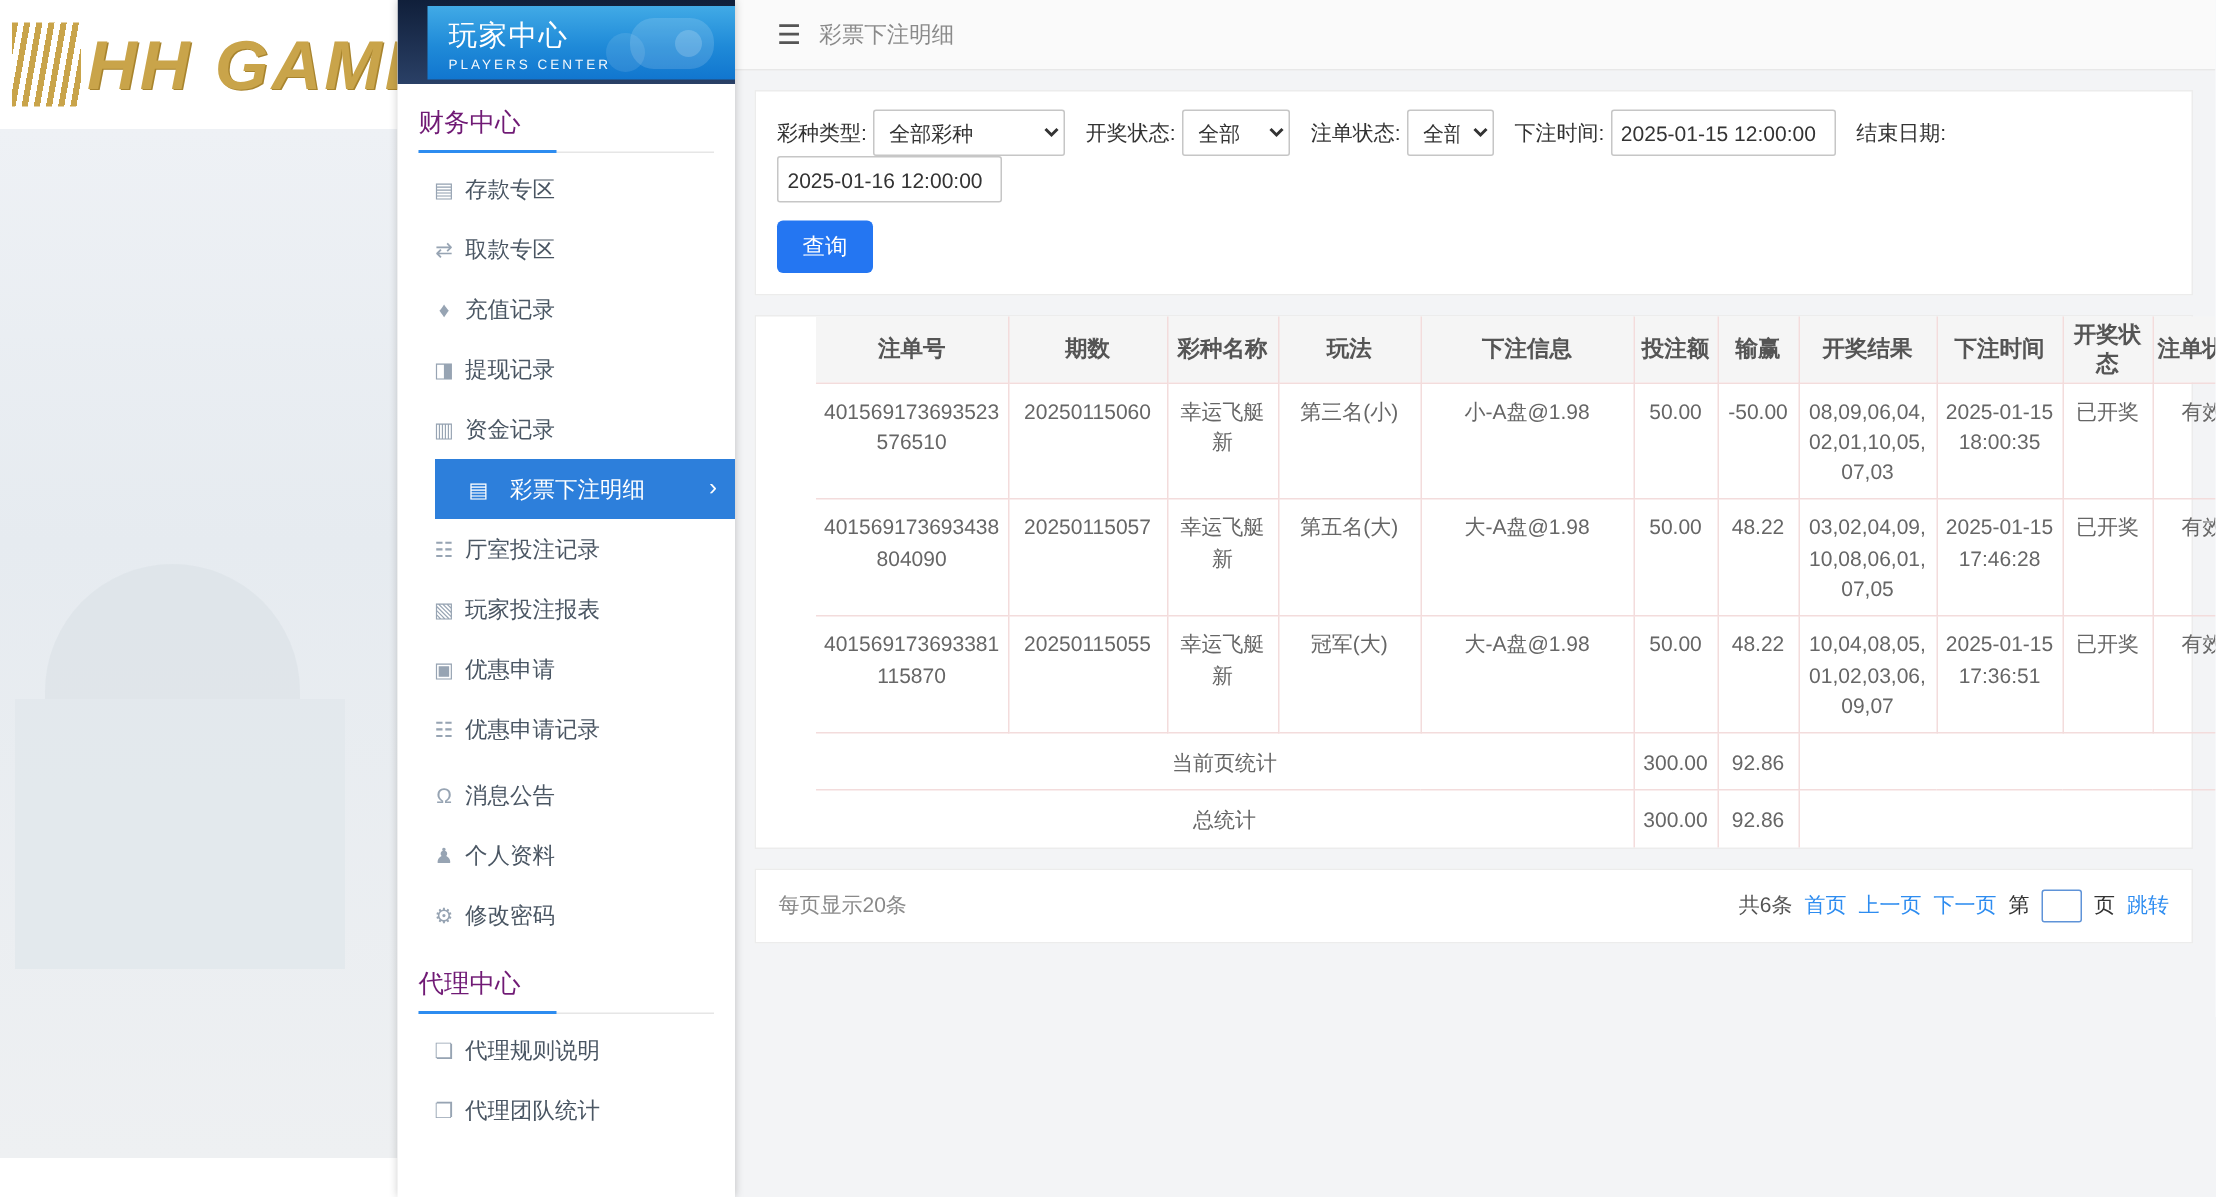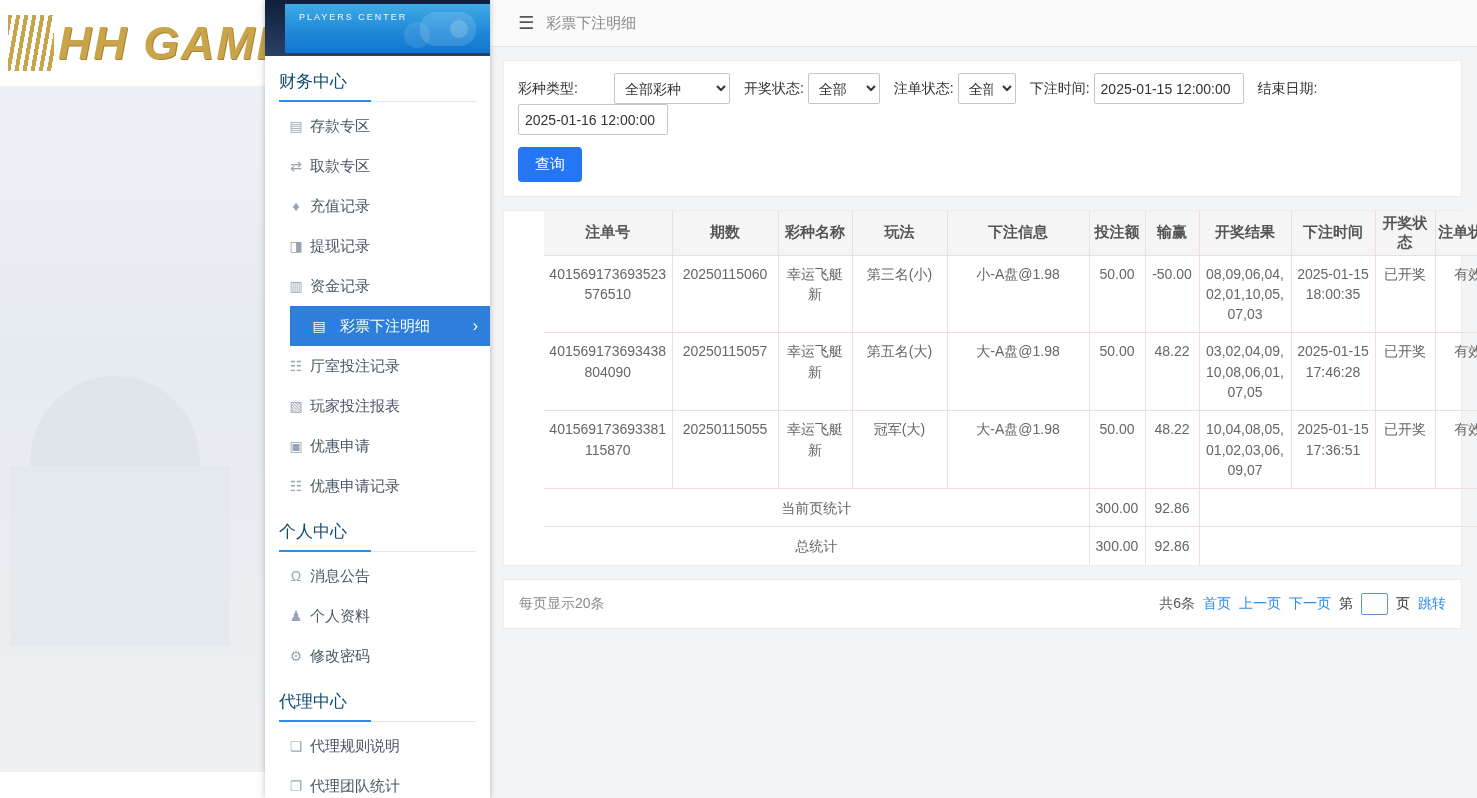--- a/index.html
+++ b/index.html
@@ -35,42 +35,42 @@
     background:linear-gradient(180deg,#41aae6 0%,#1f8ad8 55%,#1176cf 100%);
     color:#fff; padding:7px 0 0 14px; overflow:hidden; }
   .side-head .t1 { font-size:19px; letter-spacing:1px; }
   .side-head .t2 { font-size:9px; letter-spacing:2px; margin-top:1px; opacity:.95; }
   .gamepad { position:absolute; right:14px; top:8px; width:56px; height:34px;
     background:rgba(255,255,255,.14); border-radius:16px; }
   .gamepad:before { content:""; position:absolute; left:-16px; top:10px; width:26px; height:26px;
     border-radius:50%; background:rgba(255,255,255,.10); }
   .gamepad:after { content:""; position:absolute; right:8px; top:8px; width:18px; height:18px;
     border-radius:50%; background:rgba(255,255,255,.18); }
-  .sec-head { margin:14px 14px 0 14px; padding-bottom:8px; font-size:17px; color:#0c4a6e;
+  .sec-head { margin:14px 14px 0 14px; padding-bottom:8px; font-size:17px; color:#701a75;
     border-bottom:1px solid #e6e6e6; position:relative; }
   .sec-head:after { content:""; position:absolute; left:0; bottom:-1px; width:92px; height:2px; background:#2d8cf0; }
   ul.menu { list-style:none; padding:4px 0 0 0; }
   .mi { height:40px; display:flex; align-items:center; padding-left:45px; font-size:15px; color:#4a5663; cursor:pointer; position:relative; }
   .mi .ic { position:absolute; left:22px; width:18px; text-align:center; color:#97a4b3; font-size:14px; font-style:normal; }
   .mi.active { margin-left:25px; padding-left:20px; background:#2d7fdb; color:#fff; }
   .mi.active .ic { position:static; margin-right:12px; color:#fff; }
   .mi .chev { position:absolute; right:12px; font-size:16px; color:#fff; }
 
   
   .main { flex:1; background:#f3f4f6; height:798px; overflow:hidden; }
   .topbar { height:47px; background:#fafafa; border-bottom:1px solid #e8e8e8;
     display:flex; align-items:center; padding-left:28px; color:#8a8a8a; font-size:15px; }
   .topbar .burger { font-size:18px; color:#555; margin-right:12px; cursor:pointer; }
   .panel { background:#fff; margin:13px 15px 0 13px; border:1px solid #ececec; }
   .filter-panel { padding:12px 14px 14px 14px; font-size:14px; color:#333; }
   .filter-row { display:flex; align-items:center; flex-wrap:wrap; }
   .filter-row label { margin-right:4px; white-space:nowrap; }
   .filter-row select, .filter-row input[type=text] { height:31px; border:1px solid #c6c6c6; border-radius:2px;
     font-size:14px; color:#333; background:#fff; padding:0 6px; margin-right:14px; font-family:inherit; }
-  .sel-lottery { width:116px;margin-left:32px; } .sel-draw { width:72px; } .sel-order { width:58px; }
+  .sel-lottery { width:128px; } .sel-draw { width:72px; } .sel-order { width:58px; }
   .inp-date { width:150px; }
   .btn-query { margin-top:12px; background:#2476f2; color:#fff; border:none; border-radius:4px;
     font-size:15px; padding:8px 17px; cursor:pointer; font-family:inherit;text-align:center; }
 
   
   .table-panel { padding:0; }
   table { border-collapse:collapse; width:100%; table-layout:fixed; font-size:14px;margin-left:40px; }
   th { background:#f5f5f5; color:#555; font-size:15px; font-weight:bold; height:44px;
     border:1px solid #f3dcdc; border-top:none; }
   th:first-child { border-left:none; } th:last-child { border-right:none; }
@@ -104,20 +104,21 @@
     </div>
     <div class="photo">
       <div class="dome"></div>
       <div class="dome-base"></div>
     </div>
   </div>
 
   <div class="sidebar">
     <div class="side-top">
       <div class="side-head">
+        <div class="t1">玩家中心</div>
         <div class="t2">PLAYERS CENTER</div>
         <div class="gamepad"></div>
       </div>
     </div>
     <div id="sidebar-nav">
         <div class="sec-head">财务中心</div>
         <ul class="menu">
           <li class="mi">
             <i class="ic">▤</i>
             <span>存款专区</span>
@@ -153,21 +154,20 @@
           </li>
           <li class="mi">
             <i class="ic">▣</i>
             <span>优惠申请</span>
           </li>
           <li class="mi">
             <i class="ic">☷</i>
             <span>优惠申请记录</span>
           </li>
         </ul>
-        <div class="sec-head">个人中心</div>
         <ul class="menu">
           <li class="mi">
             <i class="ic">Ω</i>
             <span>消息公告</span>
           </li>
           <li class="mi">
             <i class="ic">♟</i>
             <span>个人资料</span>
           </li>
           <li class="mi">

